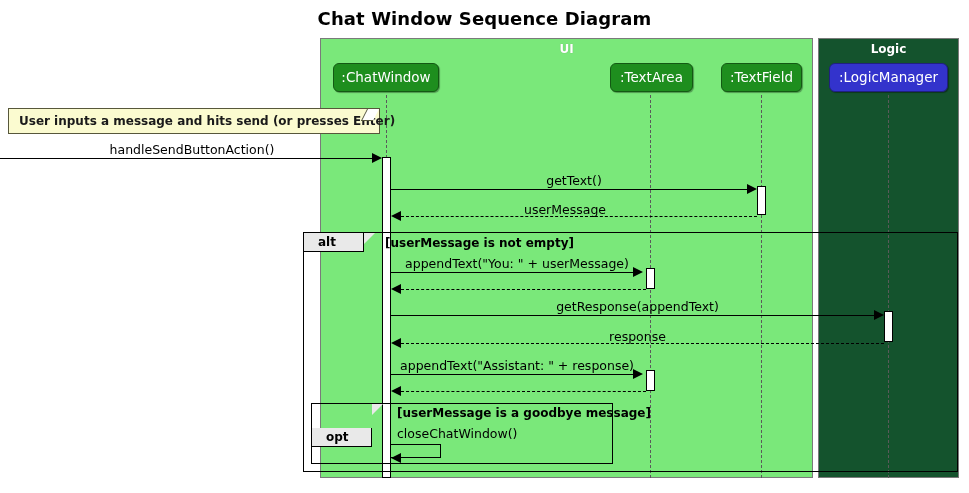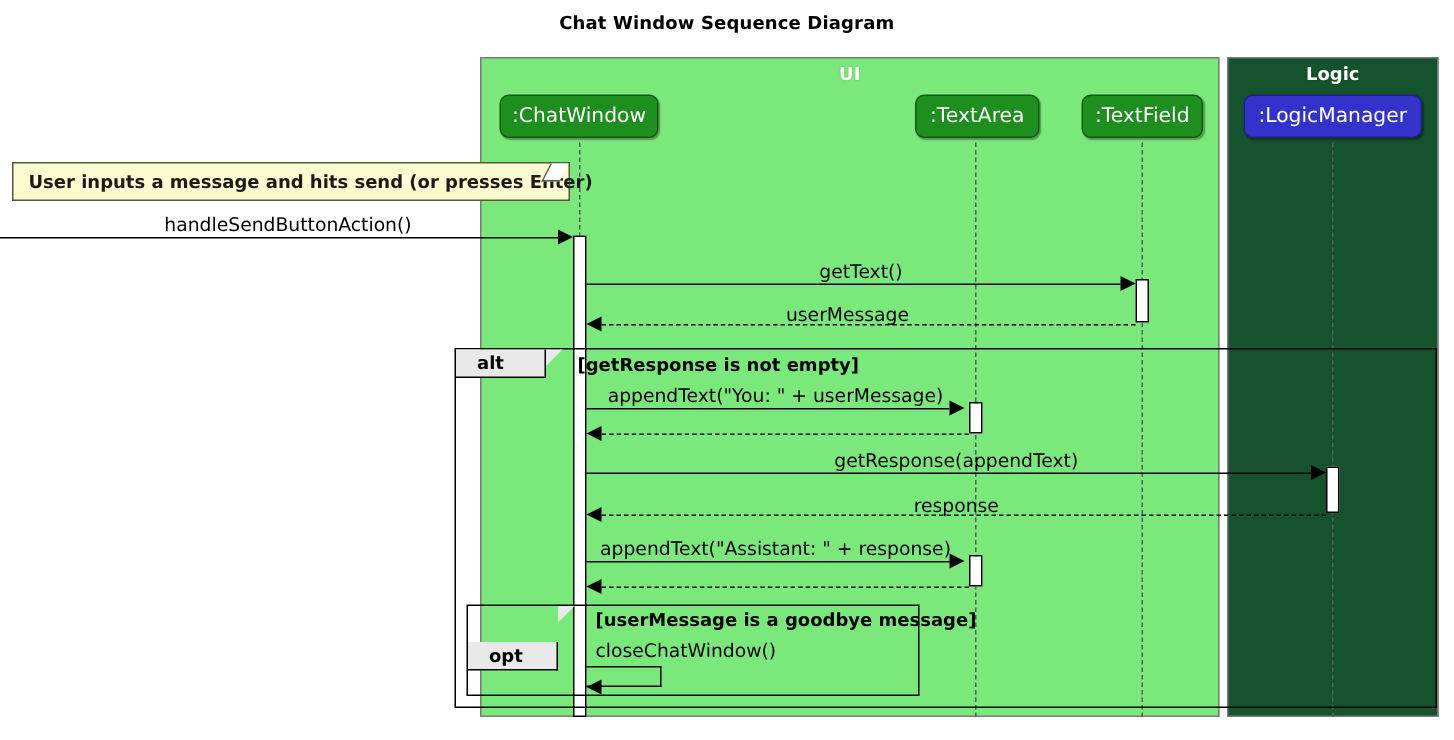--- a/index.html
+++ b/index.html
@@ -15,21 +15,21 @@
     height: 493px;
     background: #ffffff;
     overflow: hidden;
   }
   .abs { position: absolute; }
 
   
   #diagram-title {
     left: 0; top: 8px; width: 969px;
     text-align: center;
-    font-size: 12px;
+    font-size: 18px;
     font-weight: bold;
     color: #000000;
     letter-spacing: 0.1px;
   }
 
   
   .group-box {
     border: 1px solid #7a7a7a;
     box-sizing: border-box;
   }
@@ -210,21 +210,21 @@
   <div class="abs arrow-head right" style="left:747px; top:184px;"></div>
 
   <div class="abs msg-label" style="left:382px; top:202px; width:366px;">userMessage</div>
   <div class="abs msg-line dashed" style="left:401px; top:216px; width:356px;"></div>
   <div class="abs arrow-head left" style="left:391px; top:211px;"></div>
 
   <div class="abs fragment" id="frag-alt" style="left:303px; top:232px; width:655px; height:240px;">
     <div class="abs frag-tab" style="left:0px; top:0px; width:60px; height:19px;">alt</div>
     <div class="abs frag-tab-corner" style="left:60px; top:0px;"></div>
   </div>
-  <div class="abs frag-guard" style="left:385px; top:236px;">[getResponse is not empty]</div>
+  <div class="abs frag-guard" style="left:385px; top:236px;">[userMessage is not empty]</div>
 
   <div class="abs msg-label" style="left:391px; top:256px; width:252px;">appendText("You: " + userMessage)</div>
   <div class="abs msg-line" style="left:391px; top:272px; width:242px;"></div>
   <div class="abs arrow-head right" style="left:633px; top:267px;"></div>
 
   <div class="abs msg-line dashed" style="left:401px; top:289px; width:245px;"></div>
   <div class="abs arrow-head left" style="left:391px; top:284px;"></div>
 
   <div class="abs msg-label" style="left:391px; top:299px; width:493px;">getResponse(appendText)</div>
   <div class="abs msg-line" style="left:391px; top:315px; width:483px;"></div>

